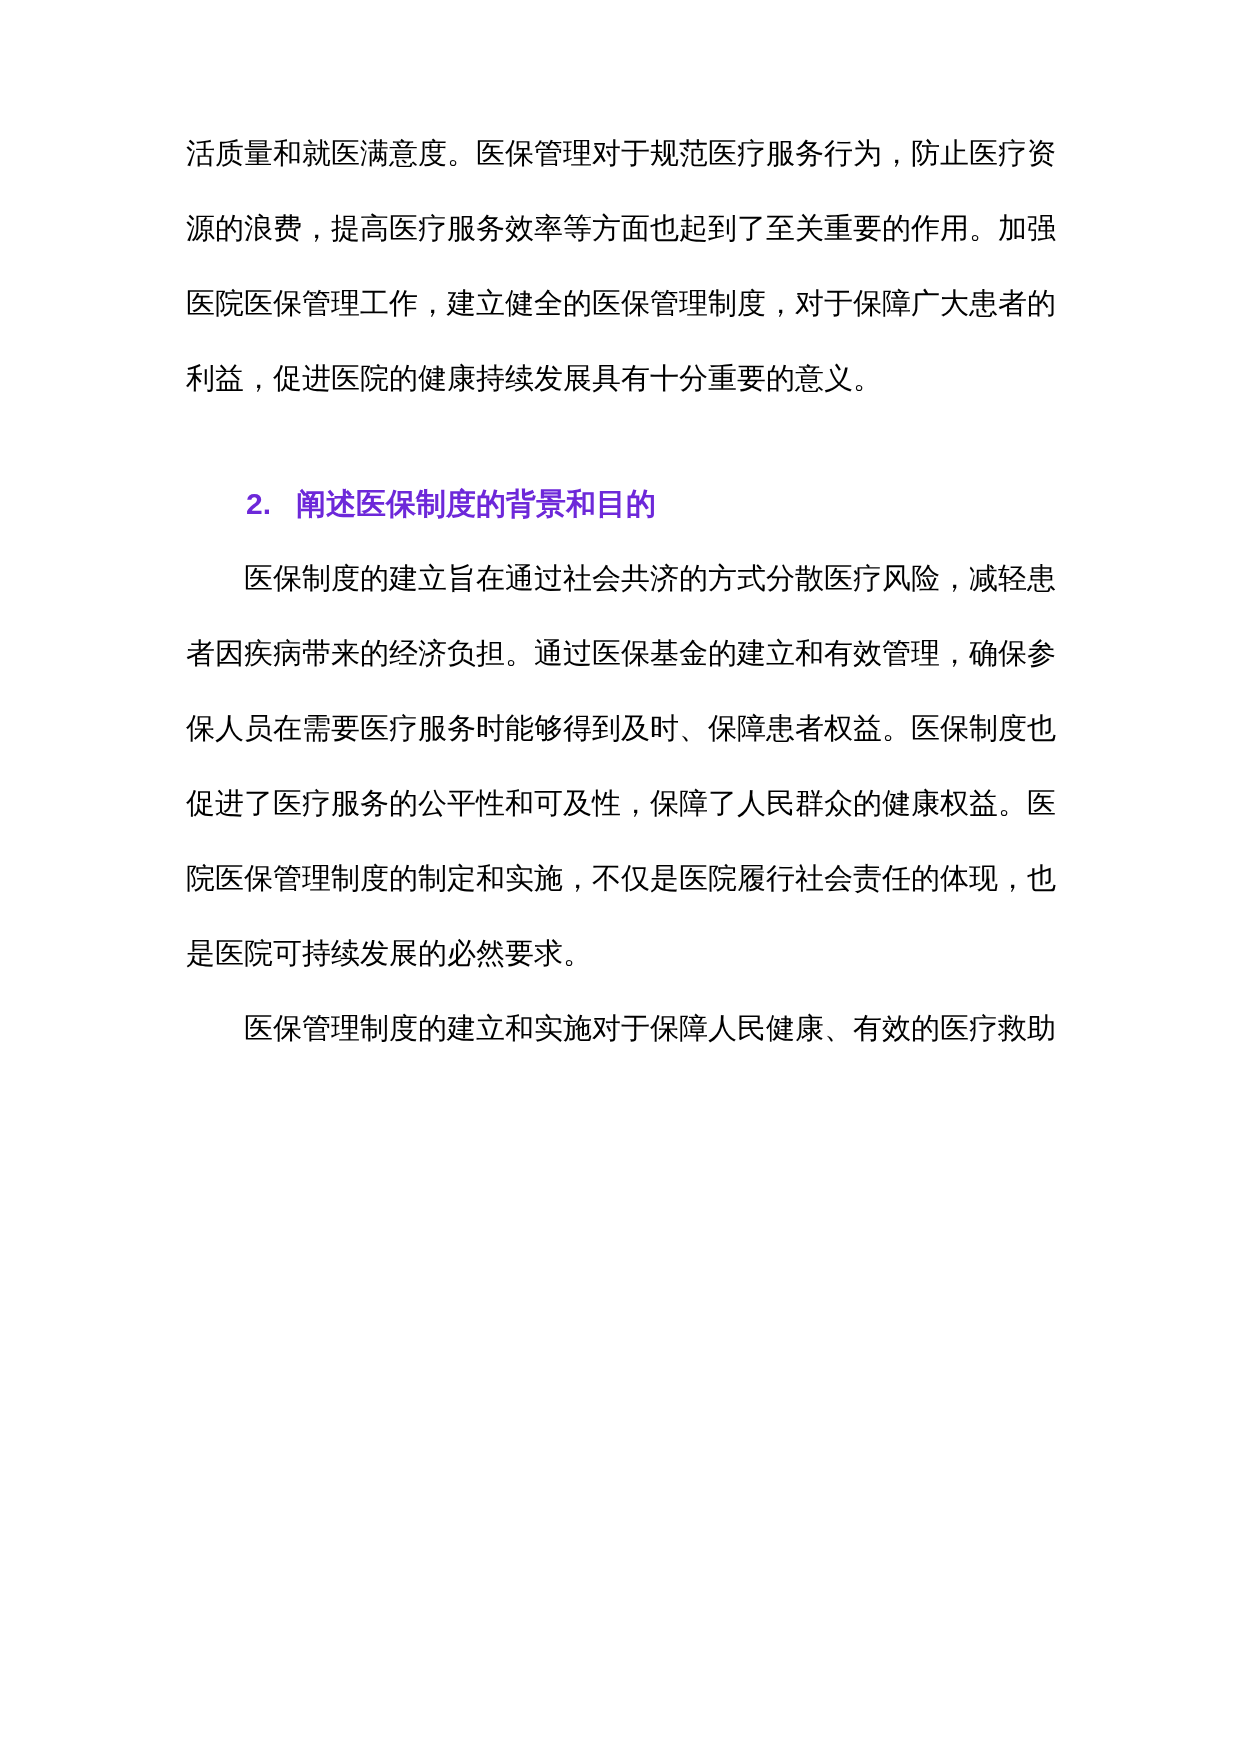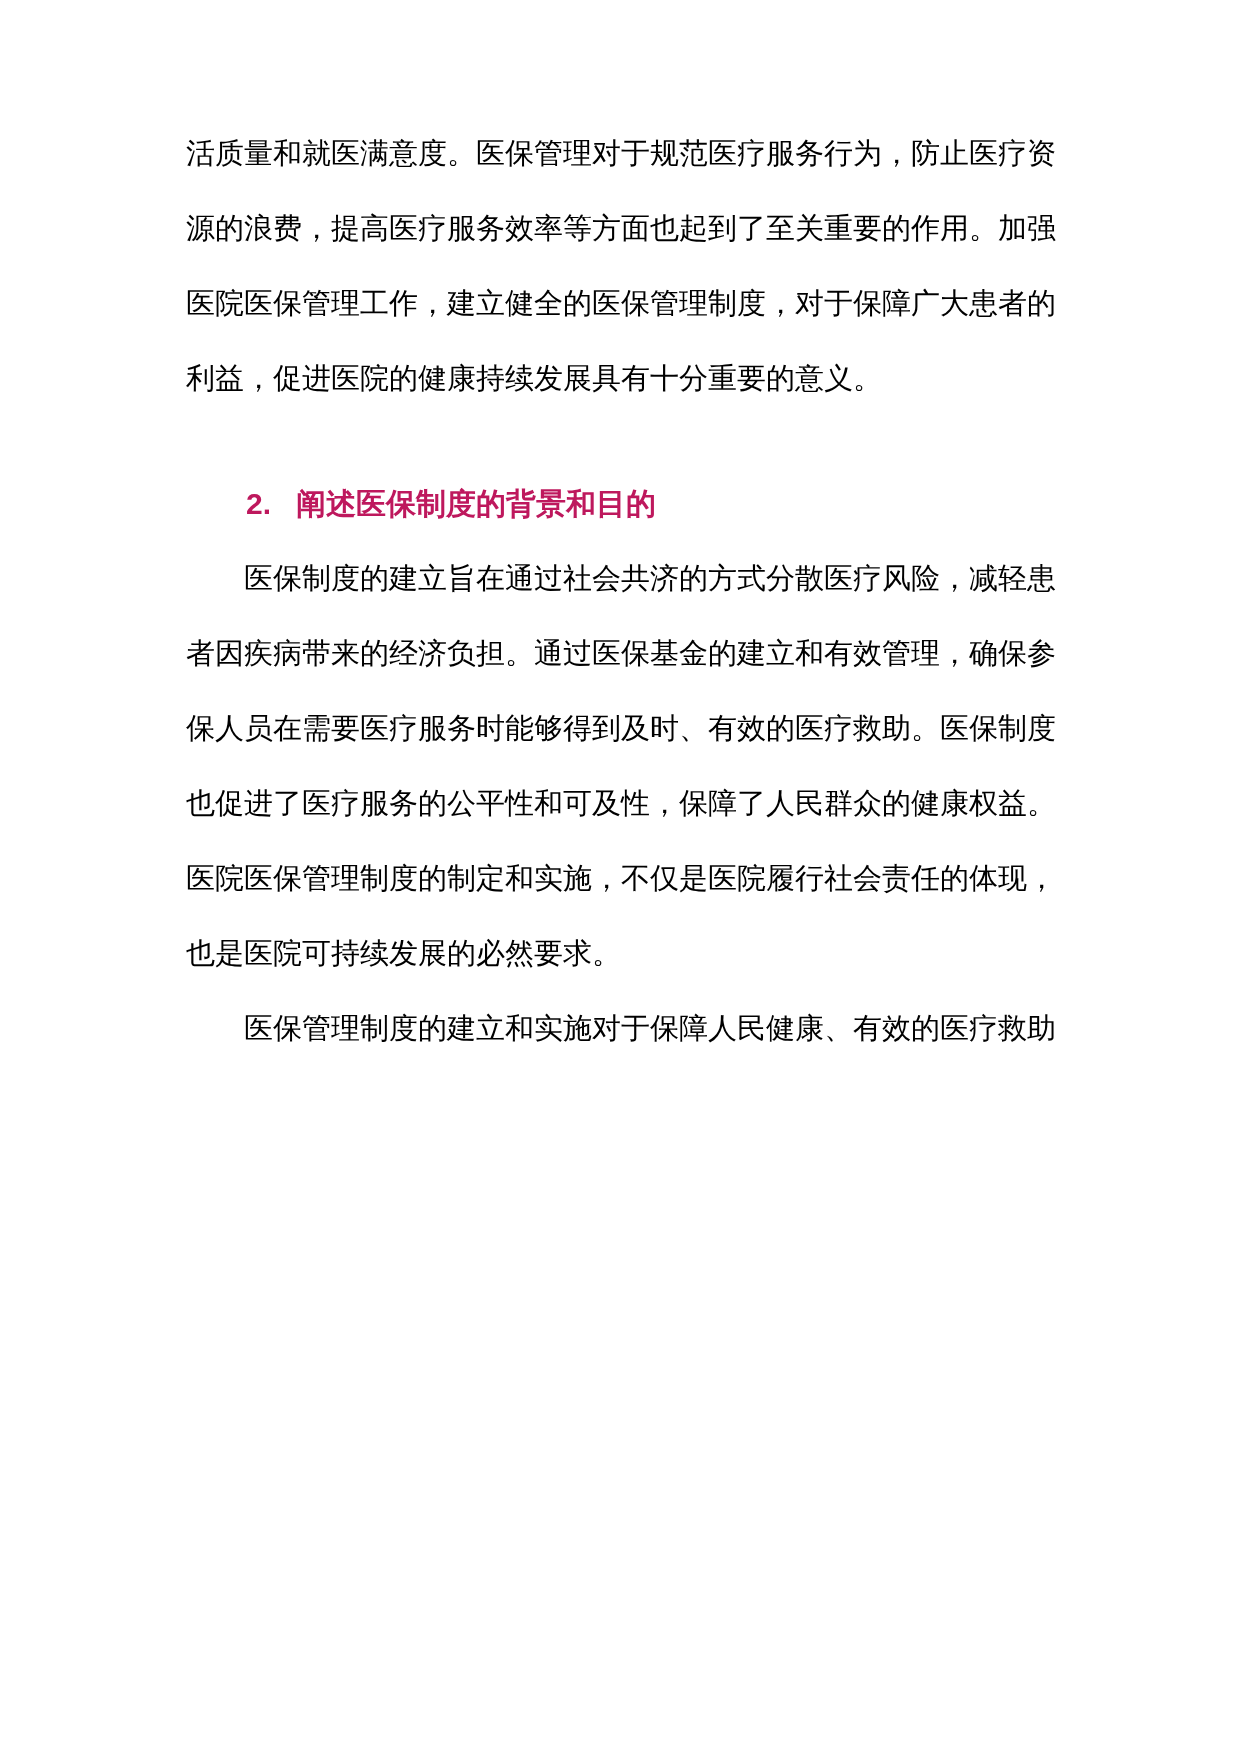--- a/index.html
+++ b/index.html
@@ -35,39 +35,39 @@
   .body-par.indent {
     text-indent: 2em;
   }
   .section-heading {
     margin: 50px 0 0 0;
     padding: 0 0 0 2em;
     font-family: "Liberation Sans", "DejaVu Sans", sans-serif;
     font-size: 30px;
     font-weight: 700;
     line-height: 75px;
-    color: #be185d;
+    color: #6d28d9;
     text-align: left;
   }
   .heading-num {
     display: inline-block;
     margin-right: 25px;
   }
 </style>
 </head>
 <body>
 
 <div class="page">
   <div class="content">
 
     <p class="body-par">活质量和就医满意度。医保管理对于规范医疗服务行为，防止医疗资源的浪费，提高医疗服务效率等方面也起到了至关重要的作用。加强医院医保管理工作，建立健全的医保管理制度，对于保障广大患者的利益，促进医院的健康持续发展具有十分重要的意义。</p>
 
     <h2 class="section-heading">
       <span class="heading-num">2.</span><span class="heading-text">阐述医保制度的背景和目的</span>
     </h2>
 
 
-    <p class="body-par indent">医保制度的建立旨在通过社会共济的方式分散医疗风险，减轻患者因疾病带来的经济负担。通过医保基金的建立和有效管理，确保参保人员在需要医疗服务时能够得到及时、有效的医疗救助。医保制度也促进了医疗服务的公平性和可及性，保障了人民群众的健康权益。医院医保管理制度的制定和实施，不仅是医院履行社会责任的体现，也是医院可持续发展的必然要求。</p>
+    <p class="body-par indent">医保制度的建立旨在通过社会共济的方式分散医疗风险，减轻患者因疾病带来的经济负担。通过医保基金的建立和有效管理，确保参保人员在需要医疗服务时能够得到及时、保障患者权益。医保制度也促进了医疗服务的公平性和可及性，保障了人民群众的健康权益。医院医保管理制度的制定和实施，不仅是医院履行社会责任的体现，也是医院可持续发展的必然要求。</p>
 
     <p class="body-par indent">医保管理制度的建立和实施对于保障人民健康、有效的医疗救助</p>
 
   </div>
 </div>
 
 </body></html>

